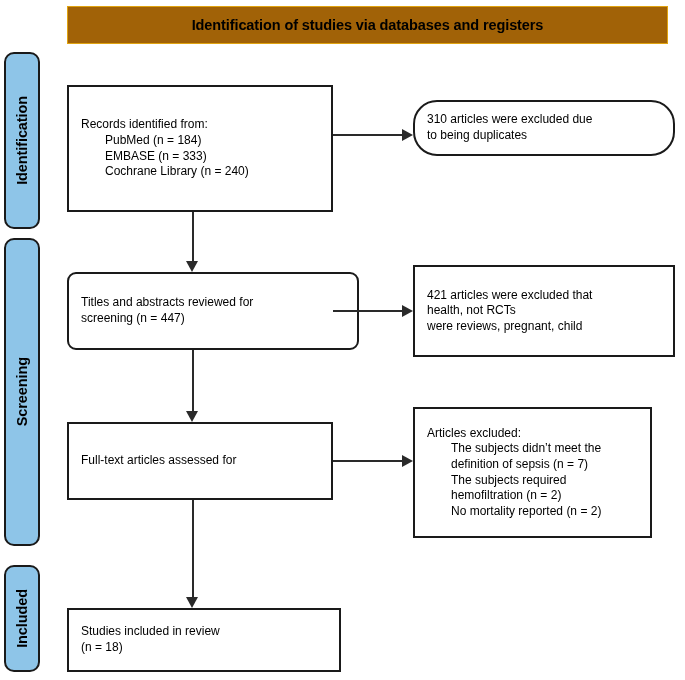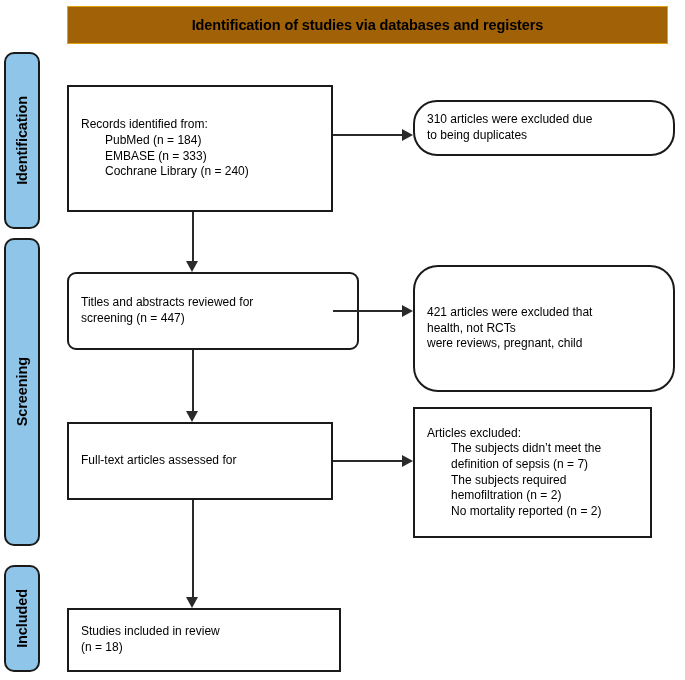--- a/index.html
+++ b/index.html
@@ -88,21 +88,21 @@
   .bx-indent { padding-left: 24px; }
 
   
   #box-identified  { left: 67px;  top: 85px;  width: 266px; height: 127px; }
   #box-screened    { left: 67px;  top: 272px; width: 292px; height: 78px; border-radius: 9px;  }
   #box-fulltext    { left: 67px;  top: 422px; width: 266px; height: 78px;  }
   #box-included    { left: 67px;  top: 608px; width: 274px; height: 64px;  }
 
   
   #box-excl-dup    { left: 413px; top: 100px; width: 262px; height: 56px; border-radius: 24px; }
-  #box-excl-screen { left: 413px; top: 265px; width: 262px; height: 127px; border-radius: 25px; }
+  #box-excl-screen { left: 413px; top: 265px; width: 262px; height: 92px; }
   #box-excl-full   { left: 413px; top: 407px; width: 239px; height: 131px; }
 
   
   .conn { position: absolute; background: #2a2a2a; }
   .v-line { width: 2px; }
   .h-line { height: 2px; }
 
   .arrow-down {
     position: absolute;
     width: 0; height: 0;

